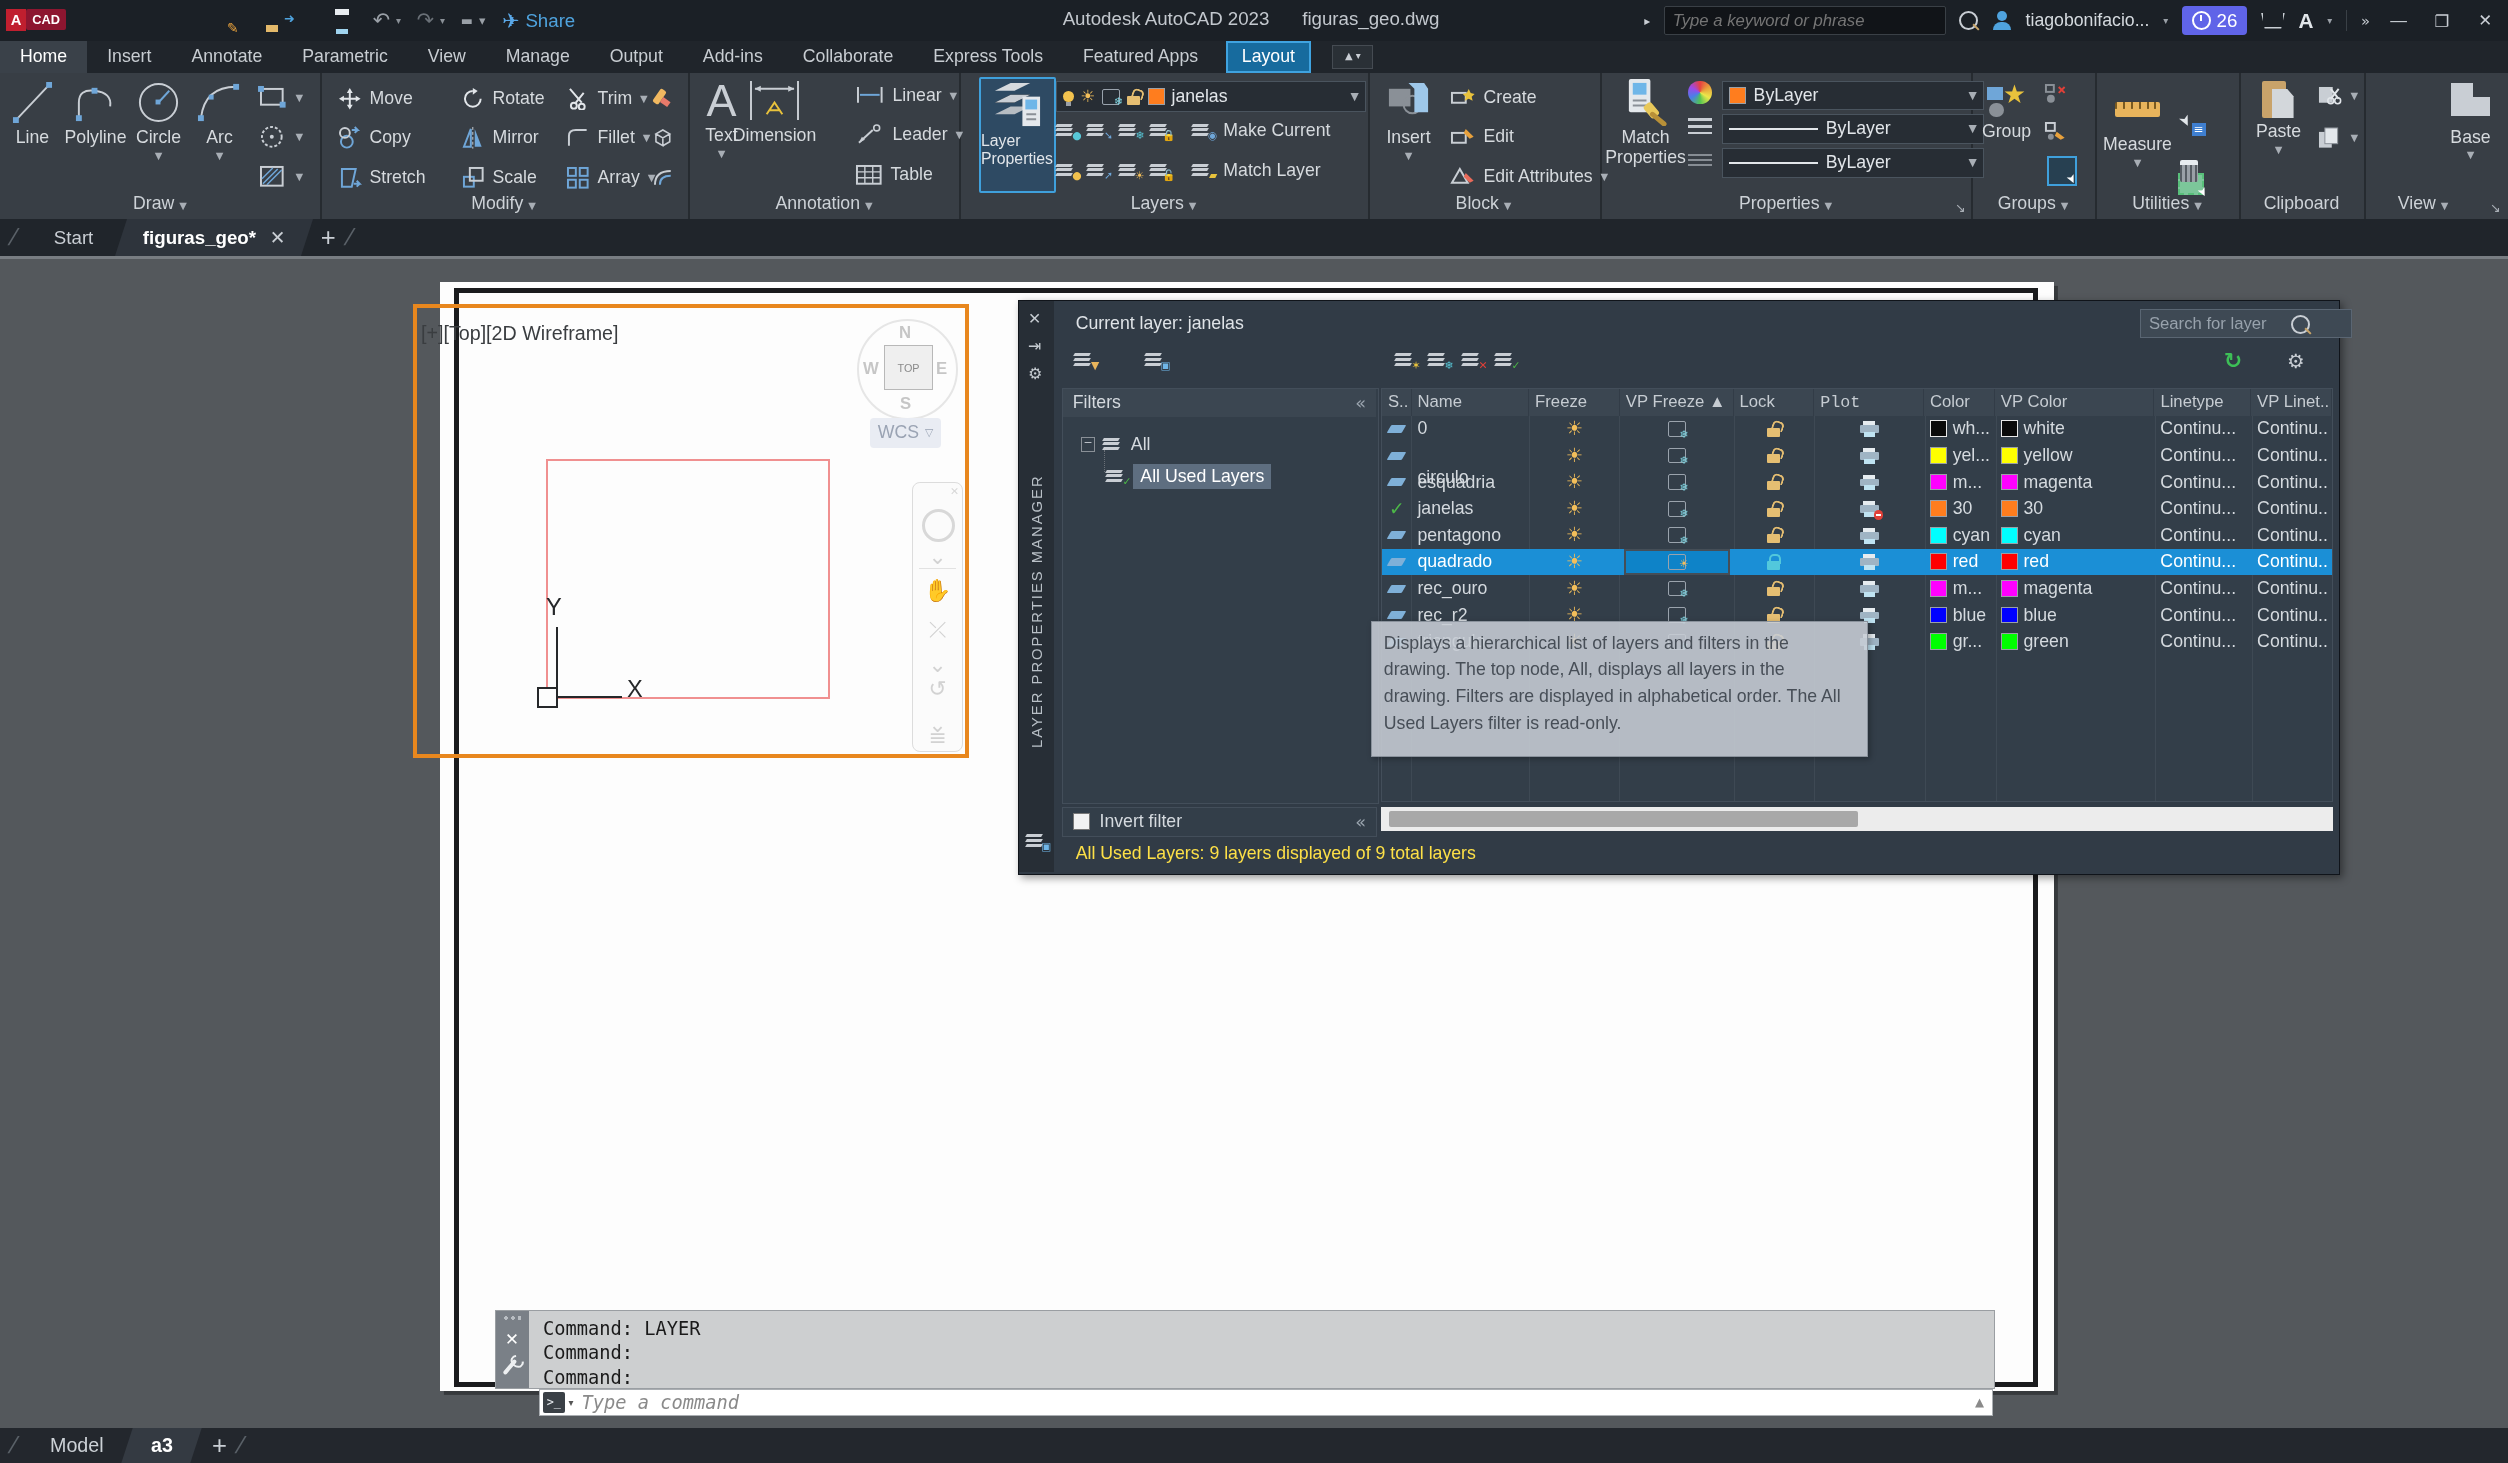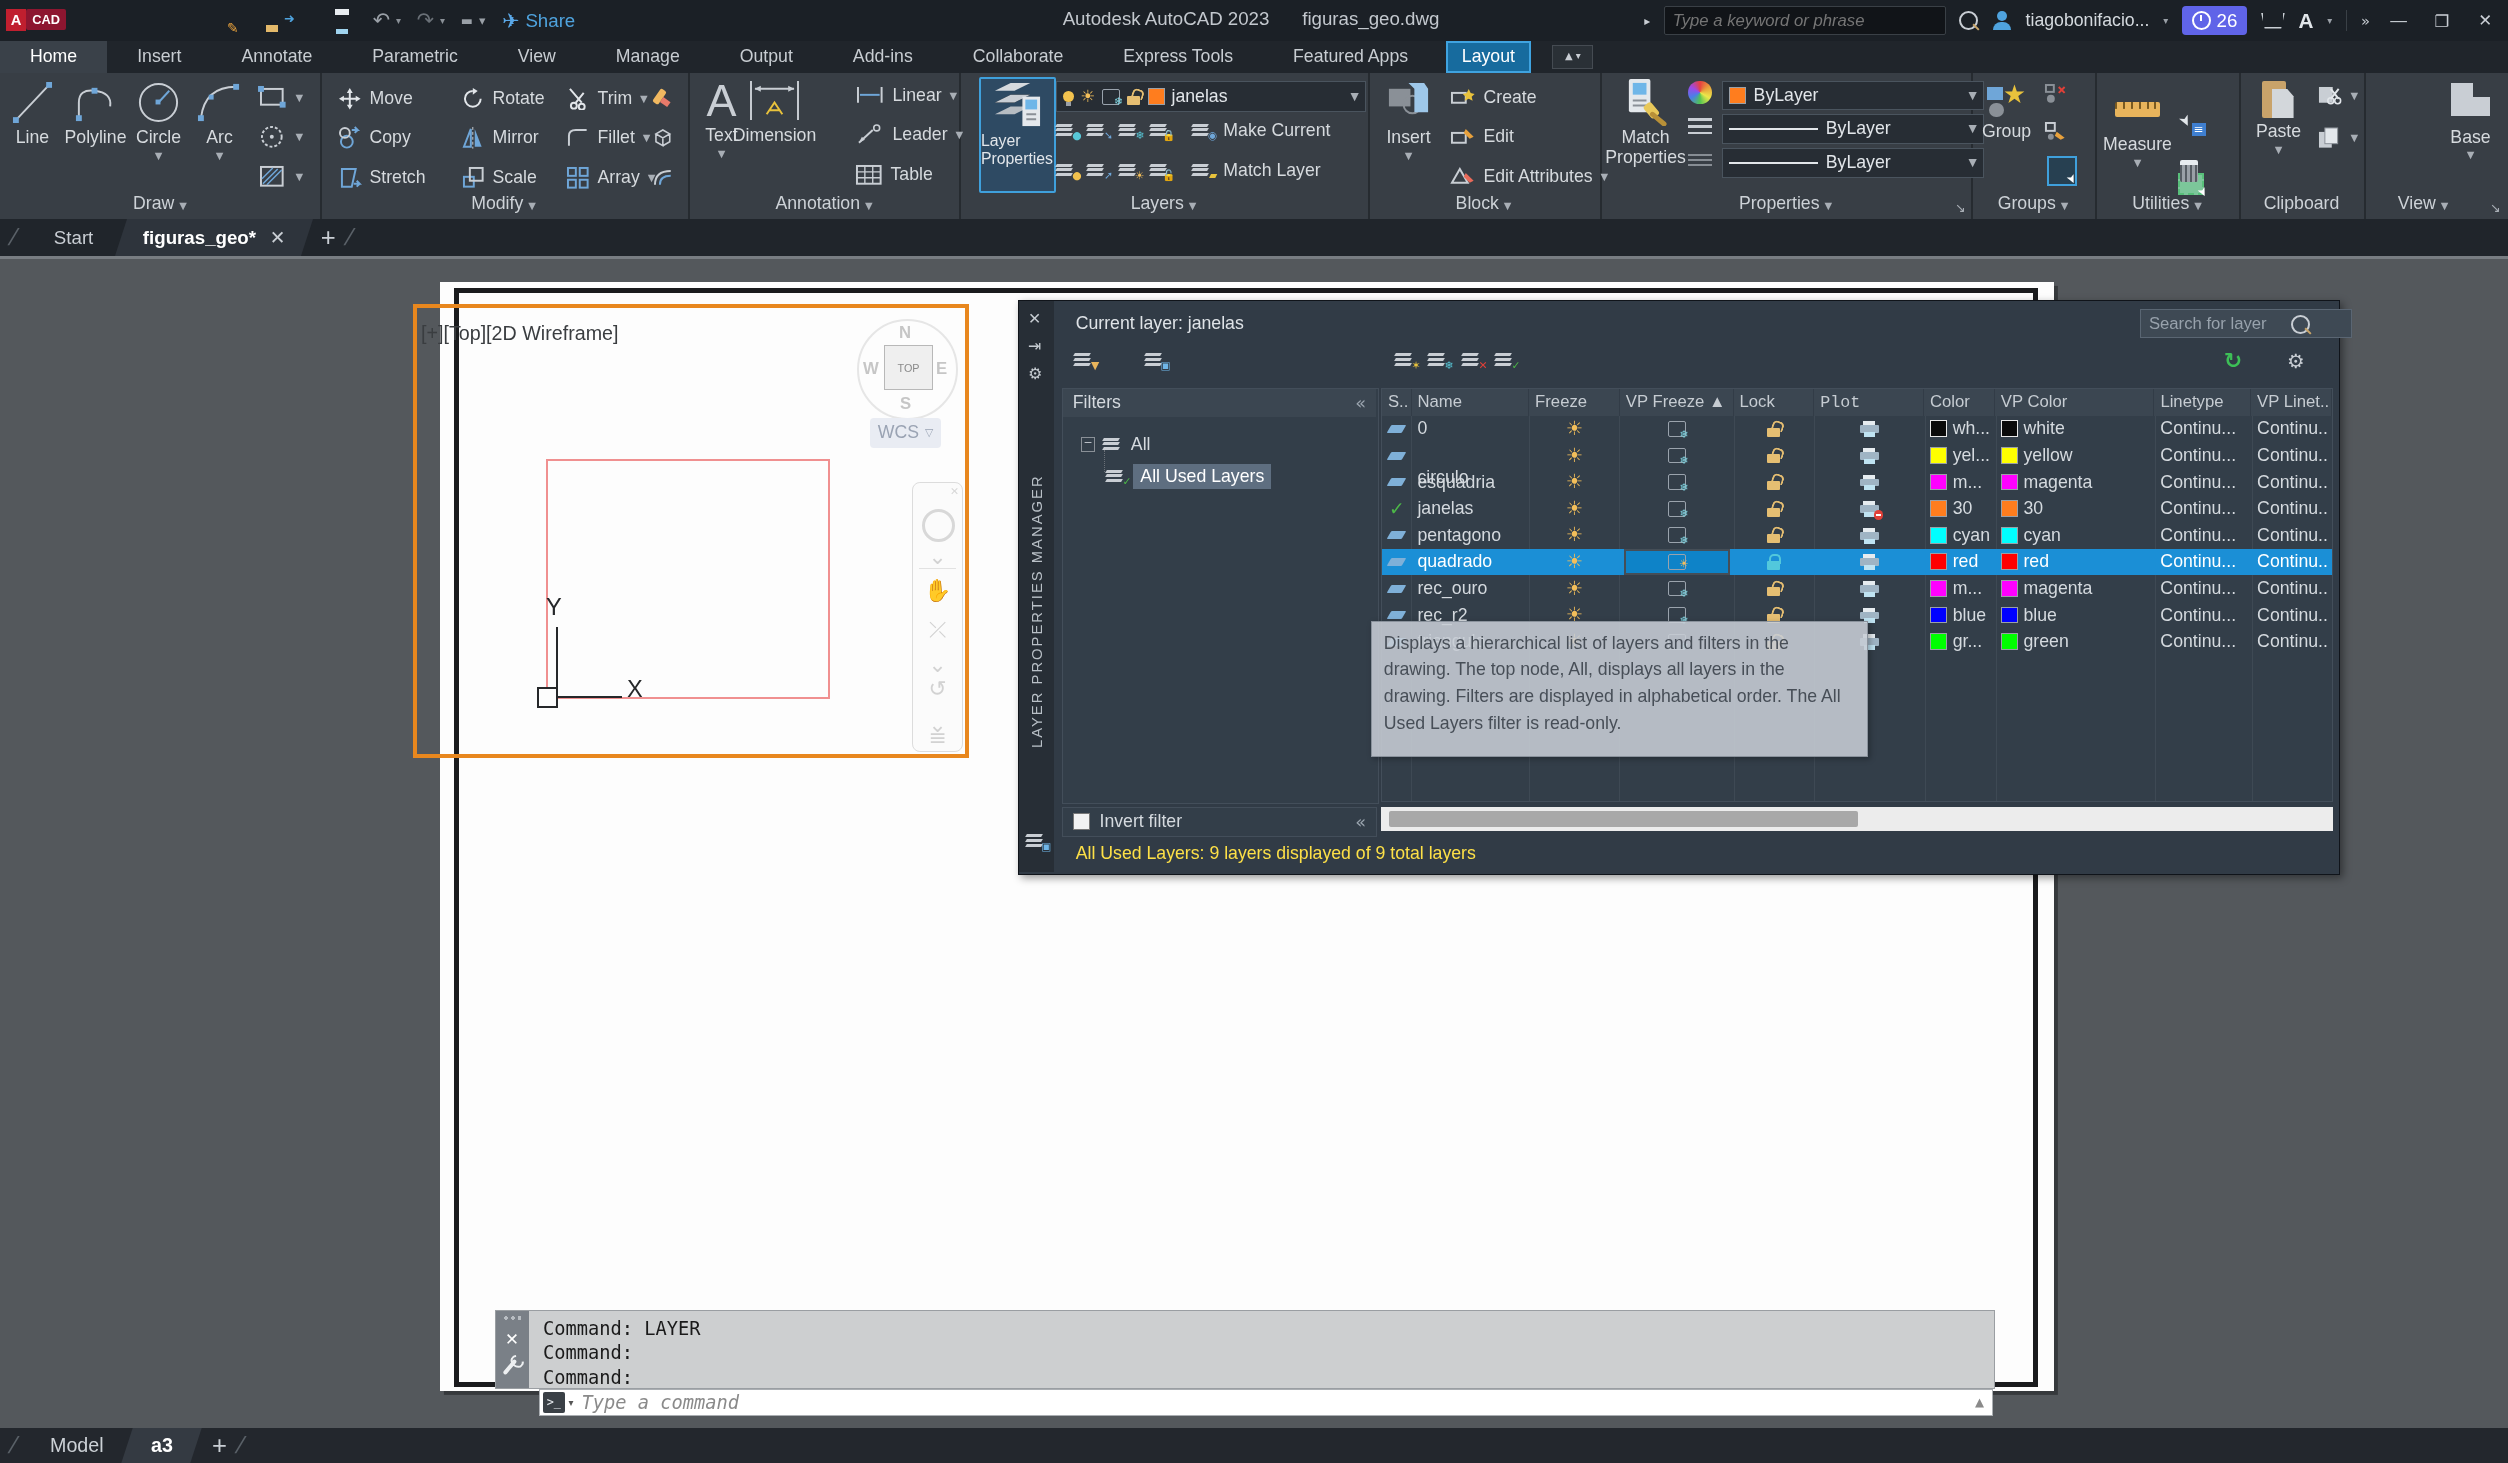--- a/index.html
+++ b/index.html
@@ -46,21 +46,21 @@
   #trial-badge{background:#6064e8;border-radius:3.9px;height:29.6px;display:flex;align-items:center;gap:5.9px;padding:0 9.9px;color:#fff;font-size:18.7px;}
   .clock{width:14.8px;height:14.8px;border:2px solid #fff;border-radius:50%;position:relative;display:inline-block;}
   .clock::after{content:"";position:absolute;left:5.9px;top:2px;width:2px;height:5.9px;background:#fff;}
   .cart{width:19.7px;height:13.8px;border:2px solid #c9ced4;border-top:none;position:relative;display:inline-block;clip-path:polygon(0 0,100% 0,85% 100%,15% 100%);}
   .bigA{font-size:20.7px;color:#e2e6ea;font-weight:bold;}
   .vsep{width:1px;height:21.7px;background:#3a4046;}
   .winbtn{font-size:16.7px;color:#c9ced4;width:29.6px;text-align:center;}
 
   
   #tabrow{left:0;top:41px;width:2508px;height:31.5px;background:#20252b;display:flex;align-items:stretch;}
-  .rtab{padding:0 30px;display:flex;align-items:center;font-size:17.7px;color:#c8cdd2;white-space:nowrap;}
+  .rtab{padding:0 20px;display:flex;align-items:center;font-size:17.7px;color:#c8cdd2;white-space:nowrap;}
   .rtab.home{background:#3a4149;color:#fff;}
   .rtab.active{background:#176b9e;border:2px solid #3fa3e0;color:#fff;margin:0 7.9px;padding:0 13.8px;}
   #tab-extra{margin-left:13.8px;align-self:center;width:39px;height:21.7px;background:#2a3036;border:1px solid #454b52;
              color:#c9ced4;font-size:9.9px;text-align:center;line-height:19.7px;}
 
   
   #ribbon{left:0;top:73px;width:2508px;height:146px;background:#383e45;color:#cdd2d7;}
   .psep{position:absolute;top:0;width:2px;height:146px;background:#262b30;}
   .plabel{position:absolute;bottom:2px;height:23.6px;font-size:17.7px;color:#cdd2d7;text-align:center;}
   .plabel .pc{font-size:9.9px;color:#a8aeb5;}

